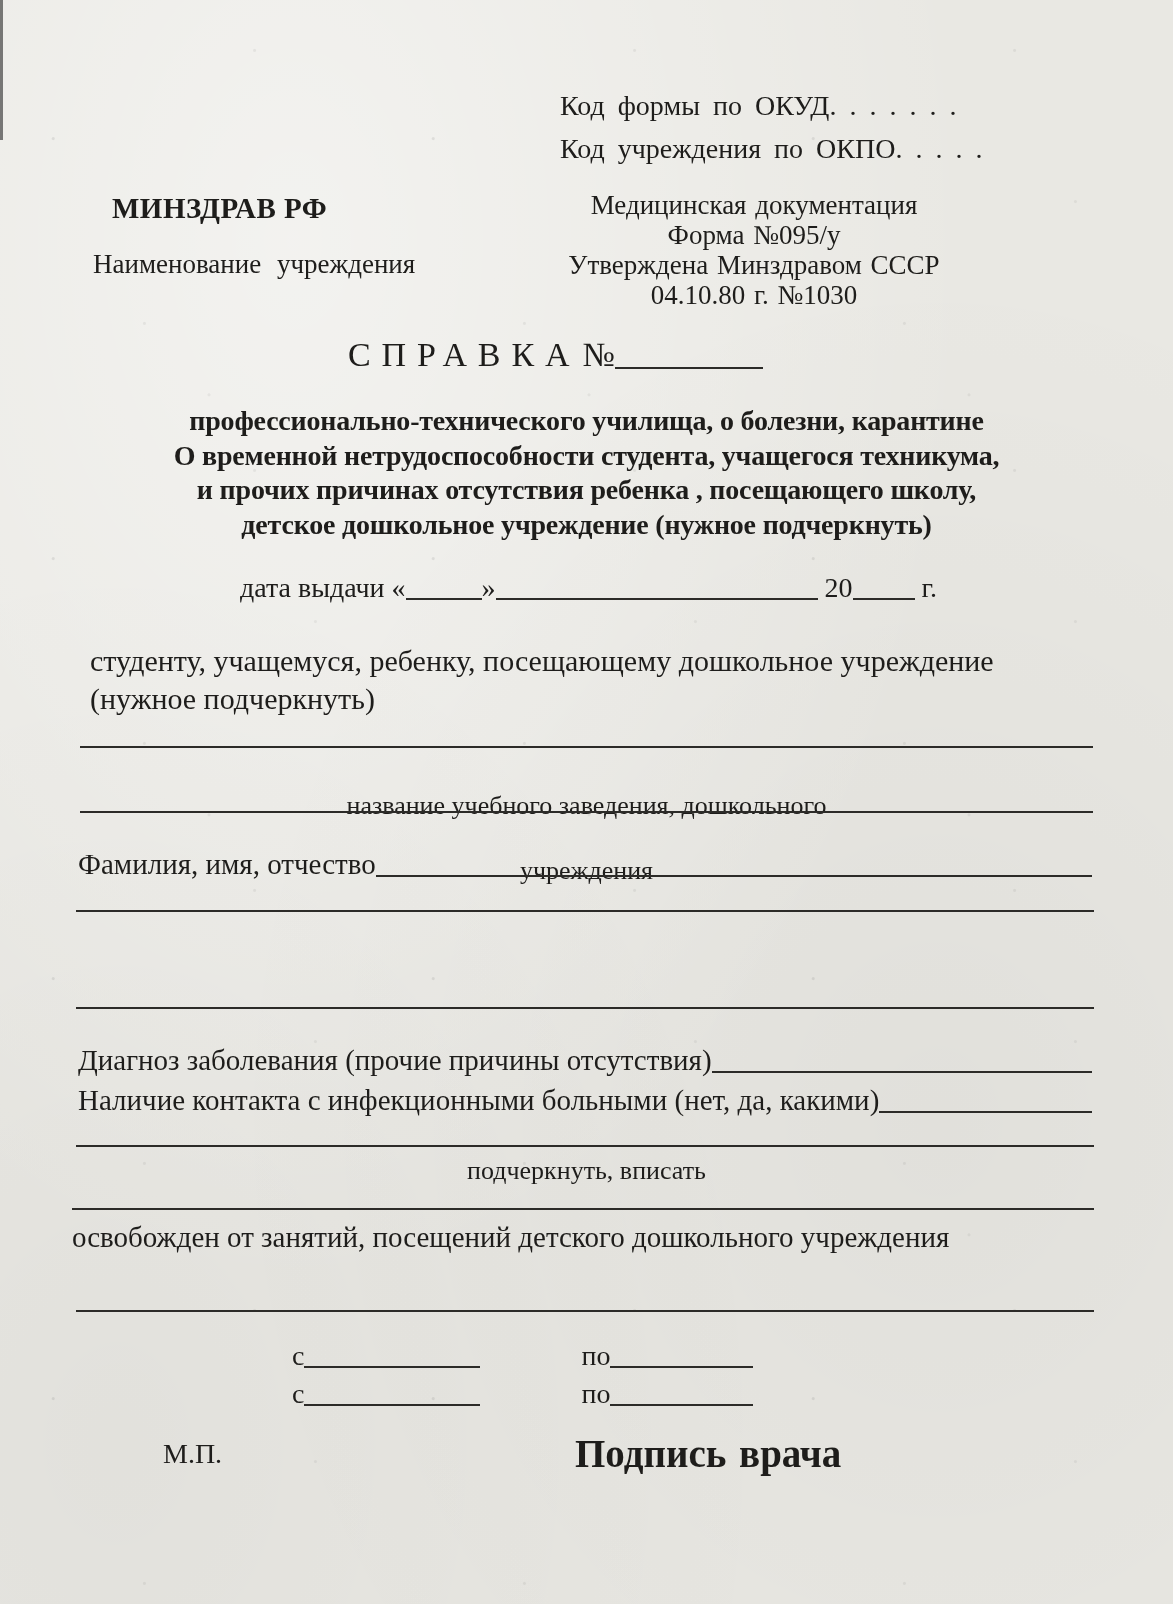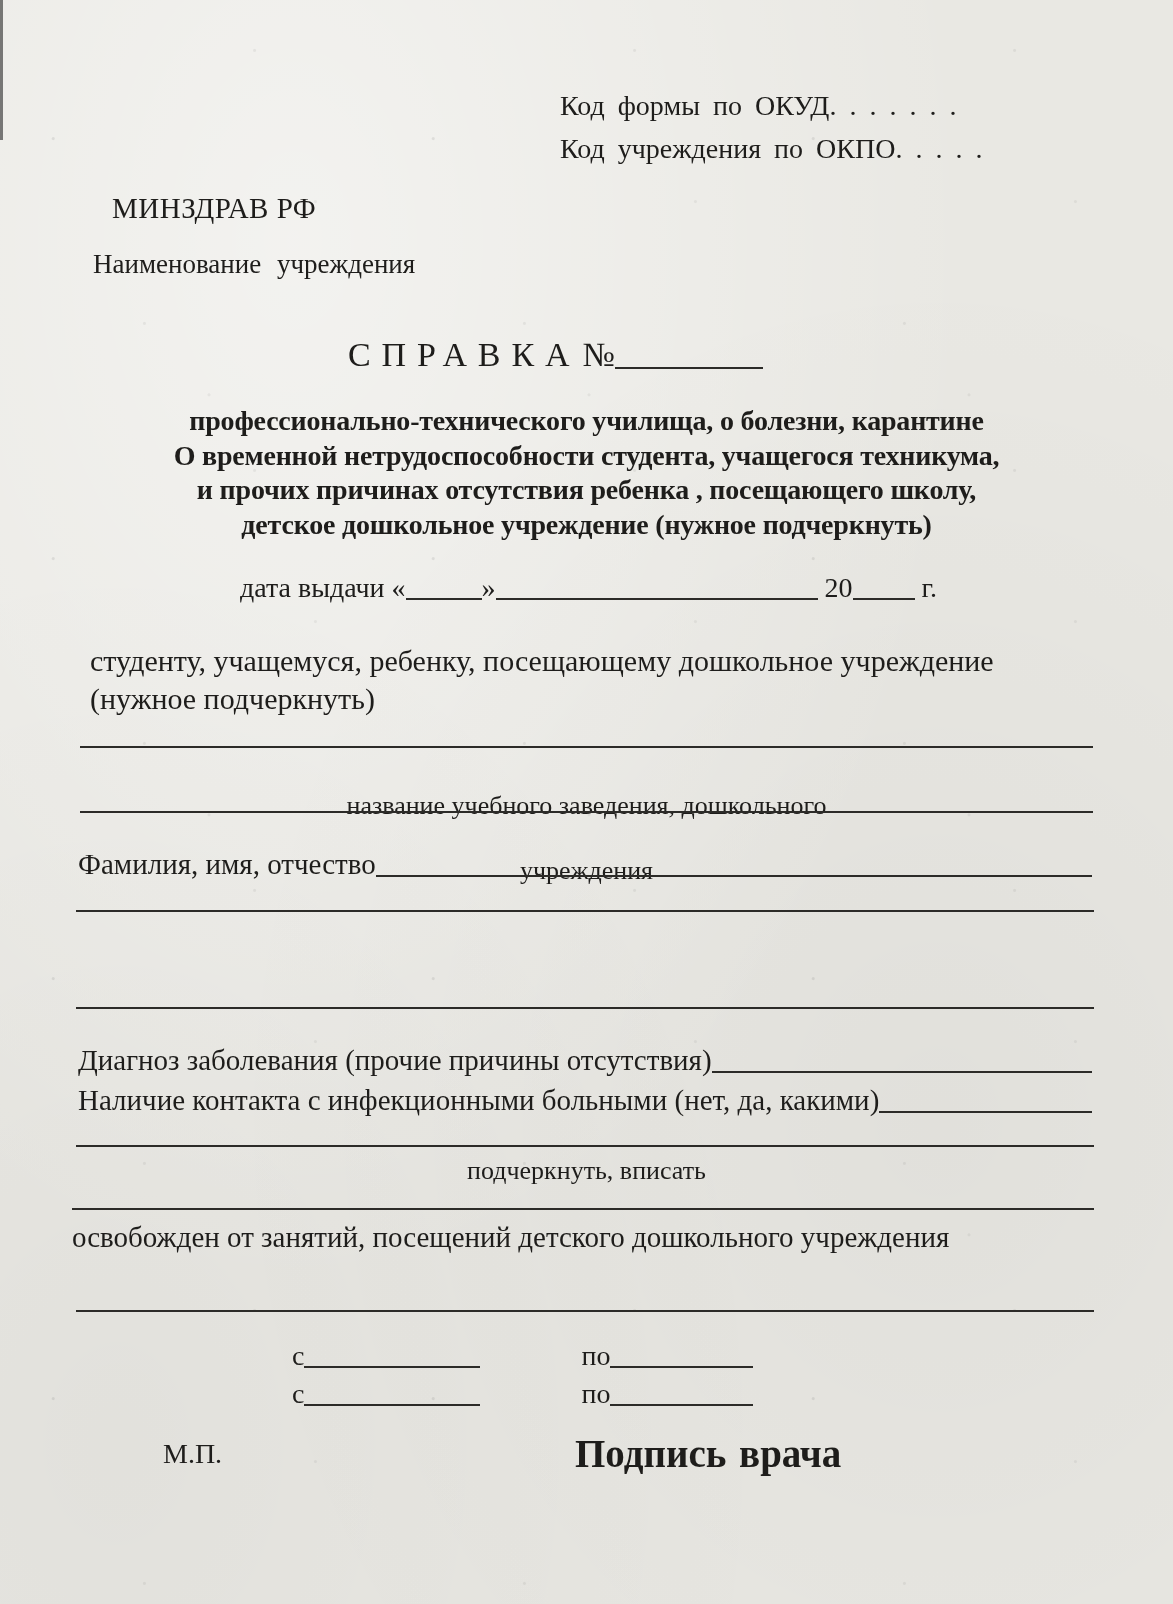--- a/index.html
+++ b/index.html
@@ -31,21 +31,21 @@
 
   
   .rule{position:absolute;height:0;border-top:2px solid #2c2b28;}
   .blank{display:inline-block;border-bottom:2px solid #2c2b28;height:0.85em;vertical-align:-3px;}
   .fillrow{position:absolute;display:flex;align-items:flex-end;}
   .fillrow .lbl{white-space:nowrap;}
   .fillrow .fill{flex:1;border-bottom:2px solid #2c2b28;margin-bottom:4px;min-width:40px;}
 
   
   .codes{left:560px;top:84px;font-size:28px;line-height:43px;word-spacing:6px;}
-  .hdr-left-min{left:112px;top:192px;font-size:29px;font-weight:normal;letter-spacing:0.5px;}
+  .hdr-left-min{left:112px;top:192px;font-size:29px;font-weight:bold;letter-spacing:0.5px;}
   .hdr-left-inst{left:93px;top:249px;font-size:27px;word-spacing:9px;}
   .hdr-right{left:566px;top:190px;width:376px;text-align:center;font-size:27px;line-height:30px;word-spacing:2px;}
 
   
   .title-row{left:348px;top:336px;font-size:34px;font-weight:normal;white-space:nowrap;}
   .title-word{letter-spacing:0.32em;}
   .title-no{margin-left:2px;}
   .title-blank{width:148px;}
 
   
@@ -97,20 +97,26 @@
   <div class="edge"></div>
 
   <div class="abs codes">
     <div>Код формы по ОКУД. . . . . . .</div>
     <div>Код учреждения по ОКПО. . . . .</div>
   </div>
 
   <div class="abs hdr-left-min">МИНЗДРАВ РФ</div>
   <div class="abs hdr-left-inst">Наименование учреждения</div>
 
+  <div class="abs hdr-right">
+    <div>Медицинская документация</div>
+    <div>Форма №095/у</div>
+    <div>Утверждена Минздравом СССР</div>
+    <div>04.10.80 г. №1030</div>
+  </div>
 
   <div class="abs title-row">
     <span class="title-word">СПРАВКА</span><span class="title-no">№</span><span class="blank title-blank"></span>
   </div>
 
   <div class="abs about">
     <div>профессионально-технического училища, о болезни, карантине</div>
     <div>О временной нетрудоспособности студента, учащегося техникума,</div>
     <div>и прочих причинах отсутствия ребенка , посещающего школу,</div>
     <div>детское дошкольное учреждение (нужное подчеркнуть)</div>

